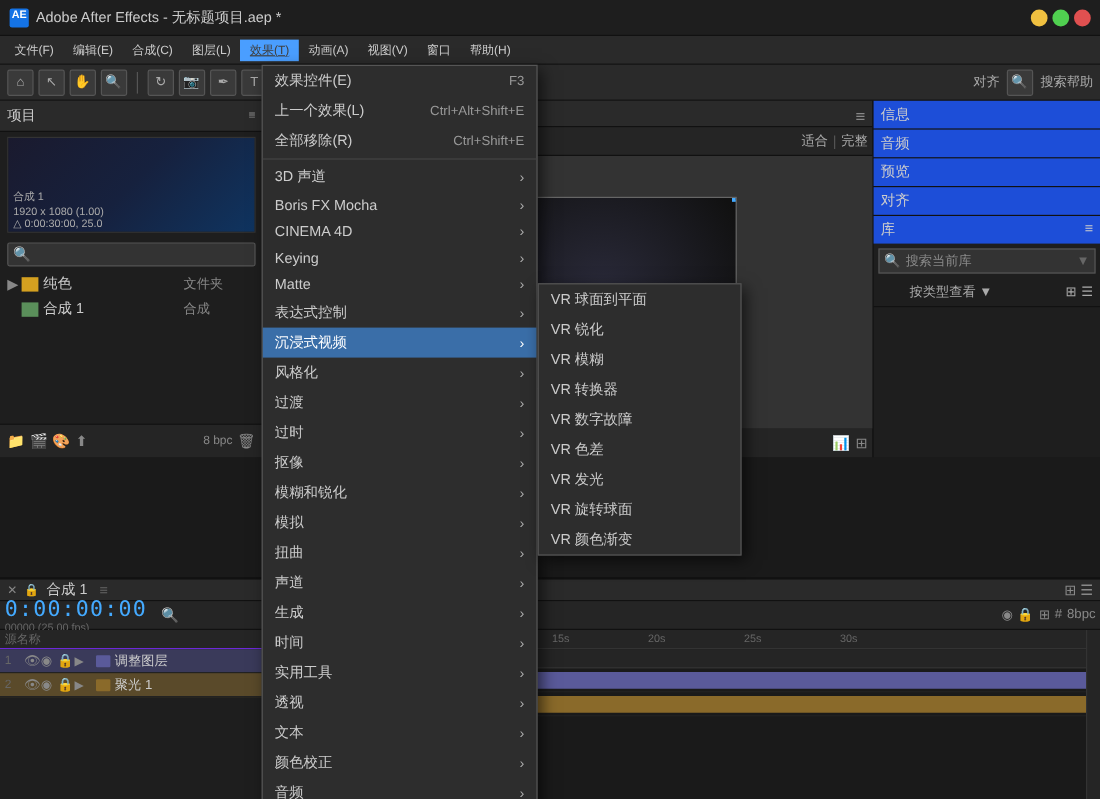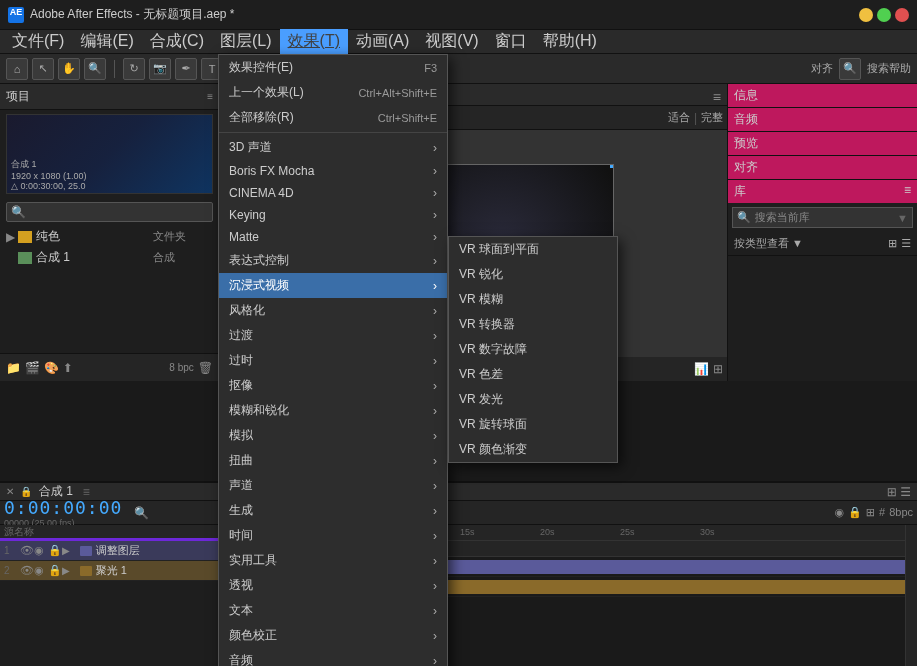--- a/index.html
+++ b/index.html
@@ -54,21 +54,21 @@
       background: #2a2a2a;
       display: flex;
       align-items: center;
       padding: 0 4px;
       border-bottom: 1px solid #111;
     }
     .menu-item {
       padding: 2px 8px;
       cursor: pointer;
       color: #ccc;
-      font-size: 16px;
+      font-size: 10px;
       white-space: nowrap;
     }
     .menu-item:hover, .menu-item.active {
       background: #4a9eff;
       color: #404040;
       text-decoration: underline;
     }
 
     
     #toolbar {
@@ -280,21 +280,21 @@
       background: #1e1e1e;
       border-left: 1px solid #111;
       display: flex;
       flex-direction: column;
     }
     .right-section {
       border-bottom: 1px solid #111;
     }
     .right-section-header {
       padding: 3px 6px;
-      background: #be185d;
+      background: #1d4ed8;
       font-size: 12px;
       color: #ccc;
       cursor: pointer;
     }
     .library-search {
       display: flex;
       align-items: center;
       background: #333;
       border: 1px solid #555;
       margin: 4px;
@@ -302,20 +302,21 @@
       font-size: 11px;
       color: #888;
     }
     .browse-type {
       padding: 4px 6px;
       font-size: 11px;
       color: #aaa;
       display: flex;
       align-items: center;
       justify-content: space-between;
+      margin-left: 24px;
     }
 
     
     #timeline-panel {
       position: absolute;
       bottom: 0;
       left: 0;
       right: 0;
       height: 185px;
       background: #1e1e1e;
@@ -697,21 +698,21 @@
       <span>◉</span>
       <span>🔒</span>
       <span>⊞</span>
       <span>#</span>
       <span>8bpc</span>
     </div>
   </div>
   <div id="timeline-body">
     <div id="layer-list">
 
-      <div style="height:16px;background:#252525;display:flex;align-items:center;padding:0 4px;border-bottom:3px solid #6d28d9;font-size:10px;color:#666;">
+      <div style="height:16px;background:#252525;display:flex;align-items:center;padding:0 4px;border-bottom:1px solid #6d28d9;font-size:10px;color:#666;">
         <span style="flex:1;">源名称</span>
       </div>
       <div class="layer-row adj-layer">
         <span class="layer-num">1</span>
         <span class="layer-vis">👁</span>
         <span class="layer-solo">◉</span>
         <span class="layer-lock">🔒</span>
         <span style="color:#888;font-size:10px;margin-right:2px;">▶</span>
         <span style="width:8px;"></span>
         <div class="layer-icon adj" style="width:12px;height:10px;background:#5a5a9a;border-radius:1px;"></div>

